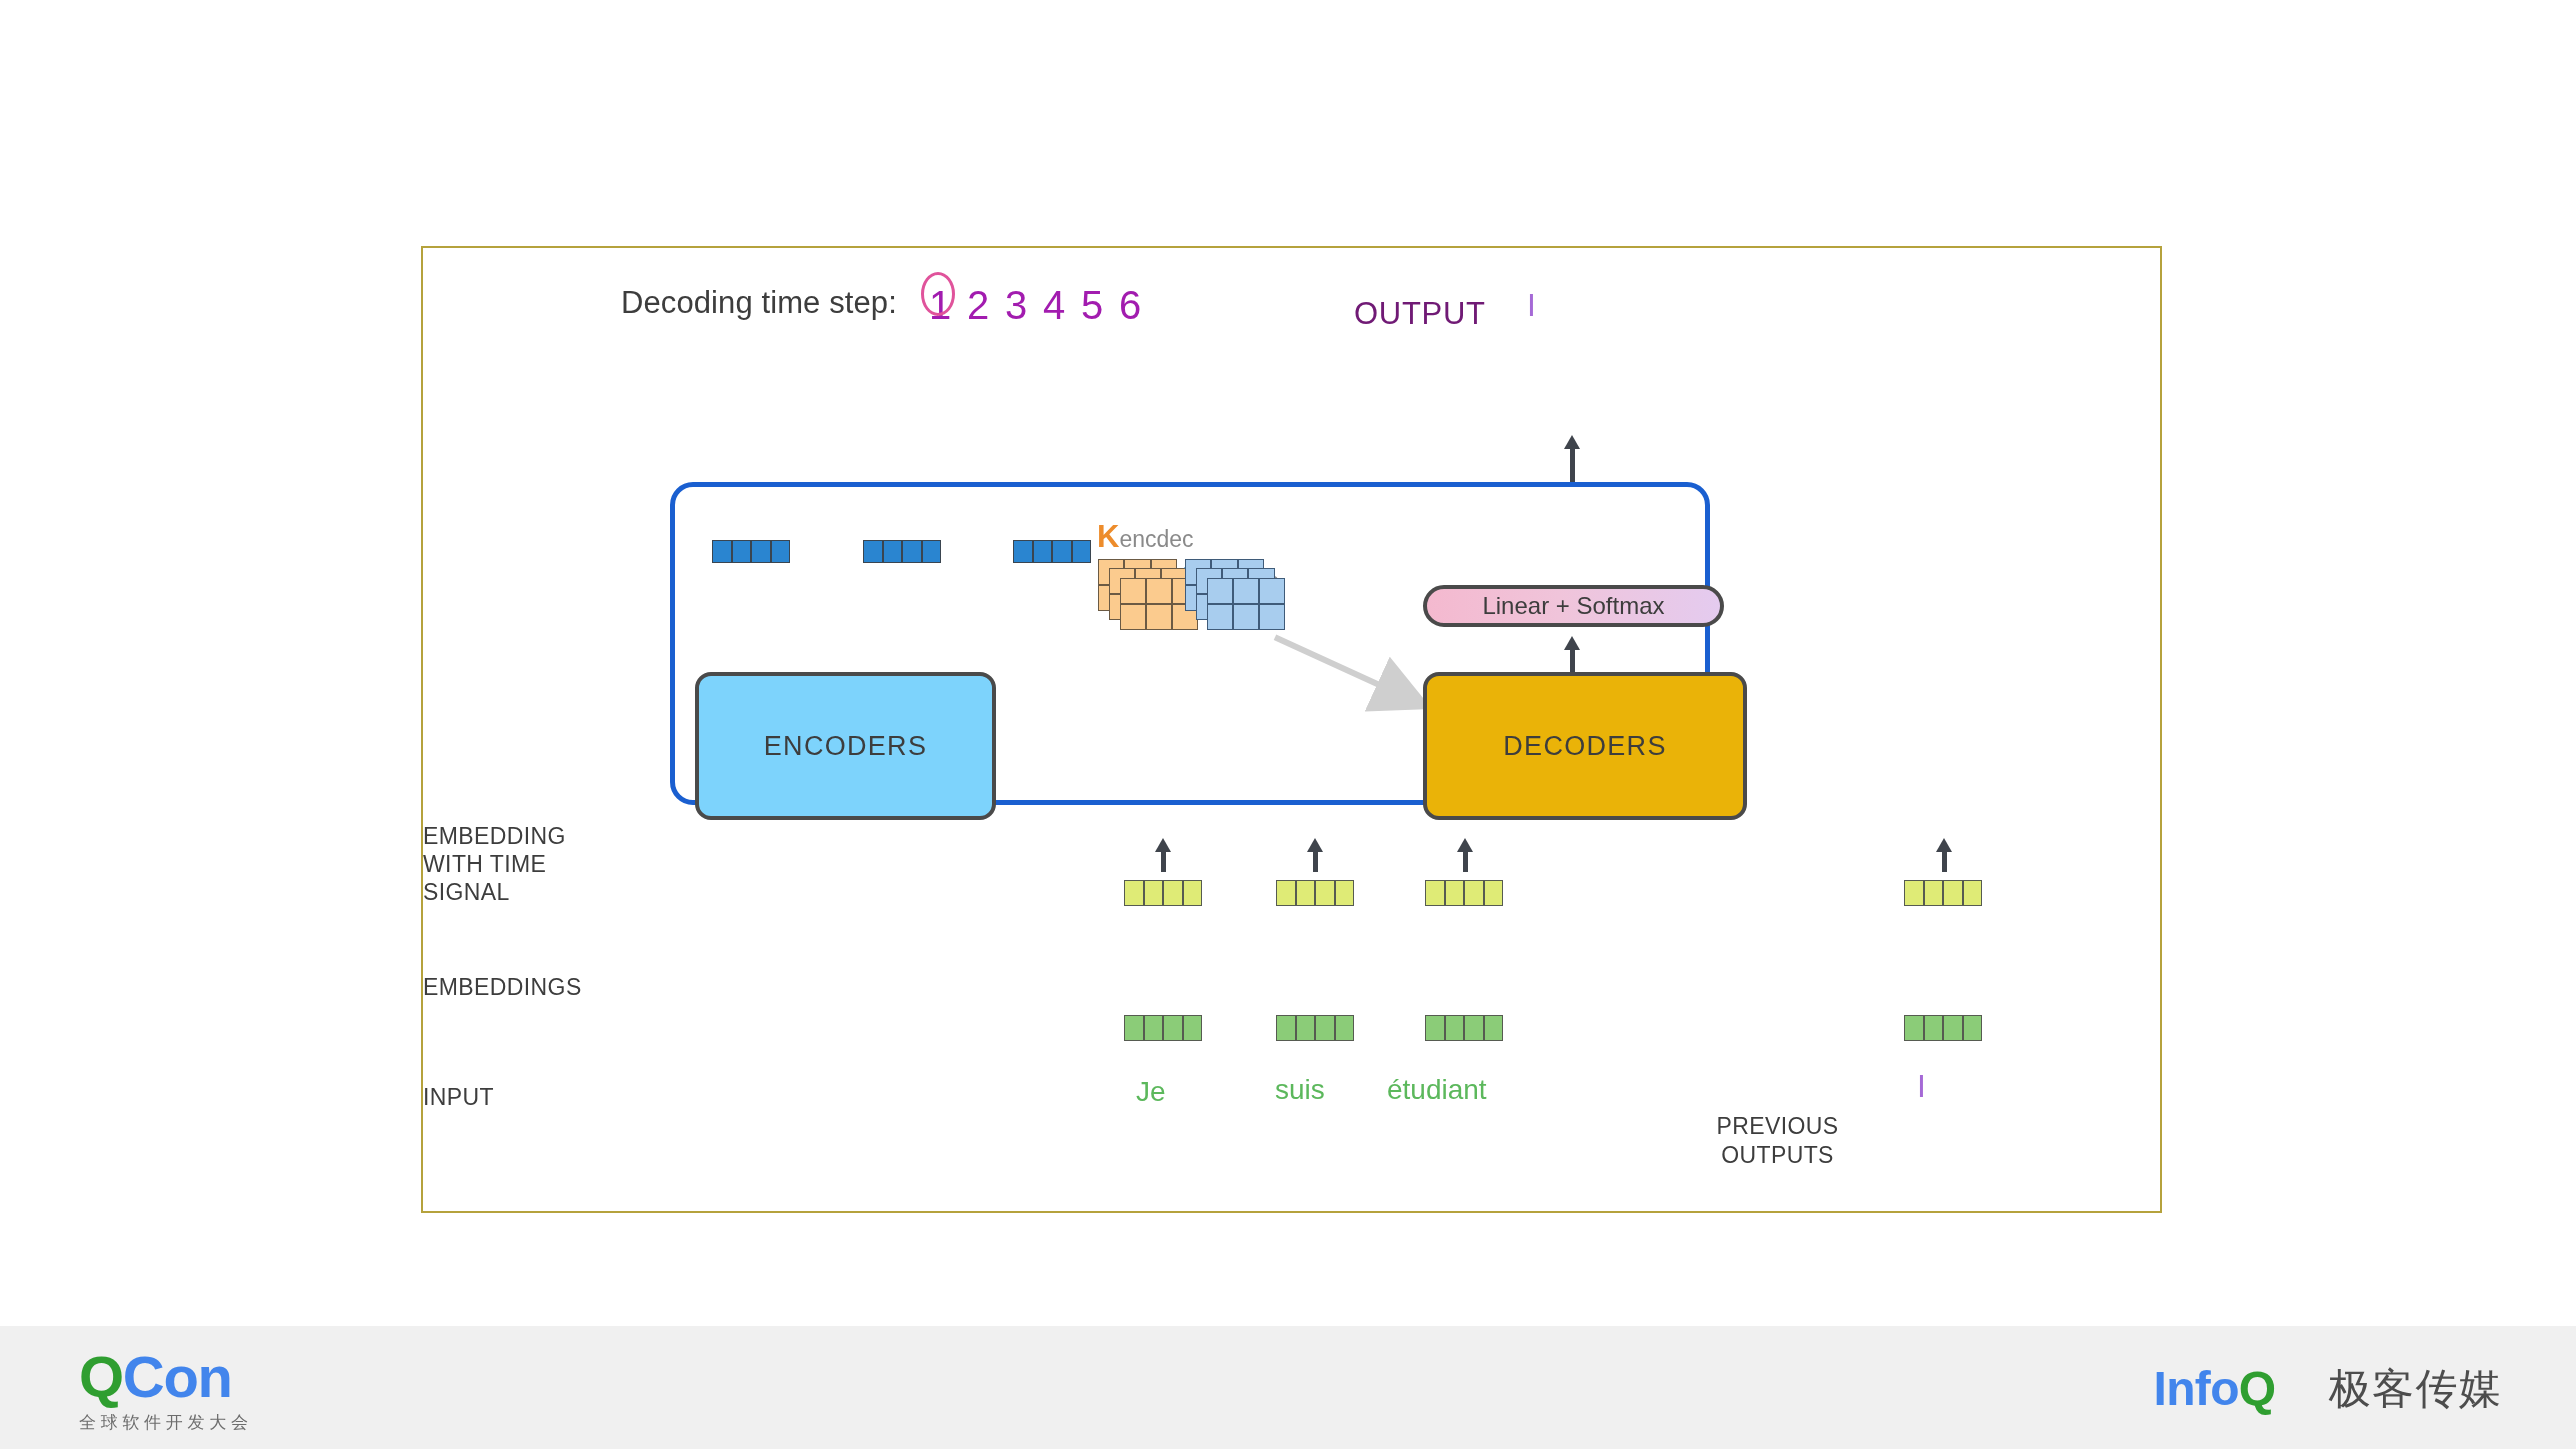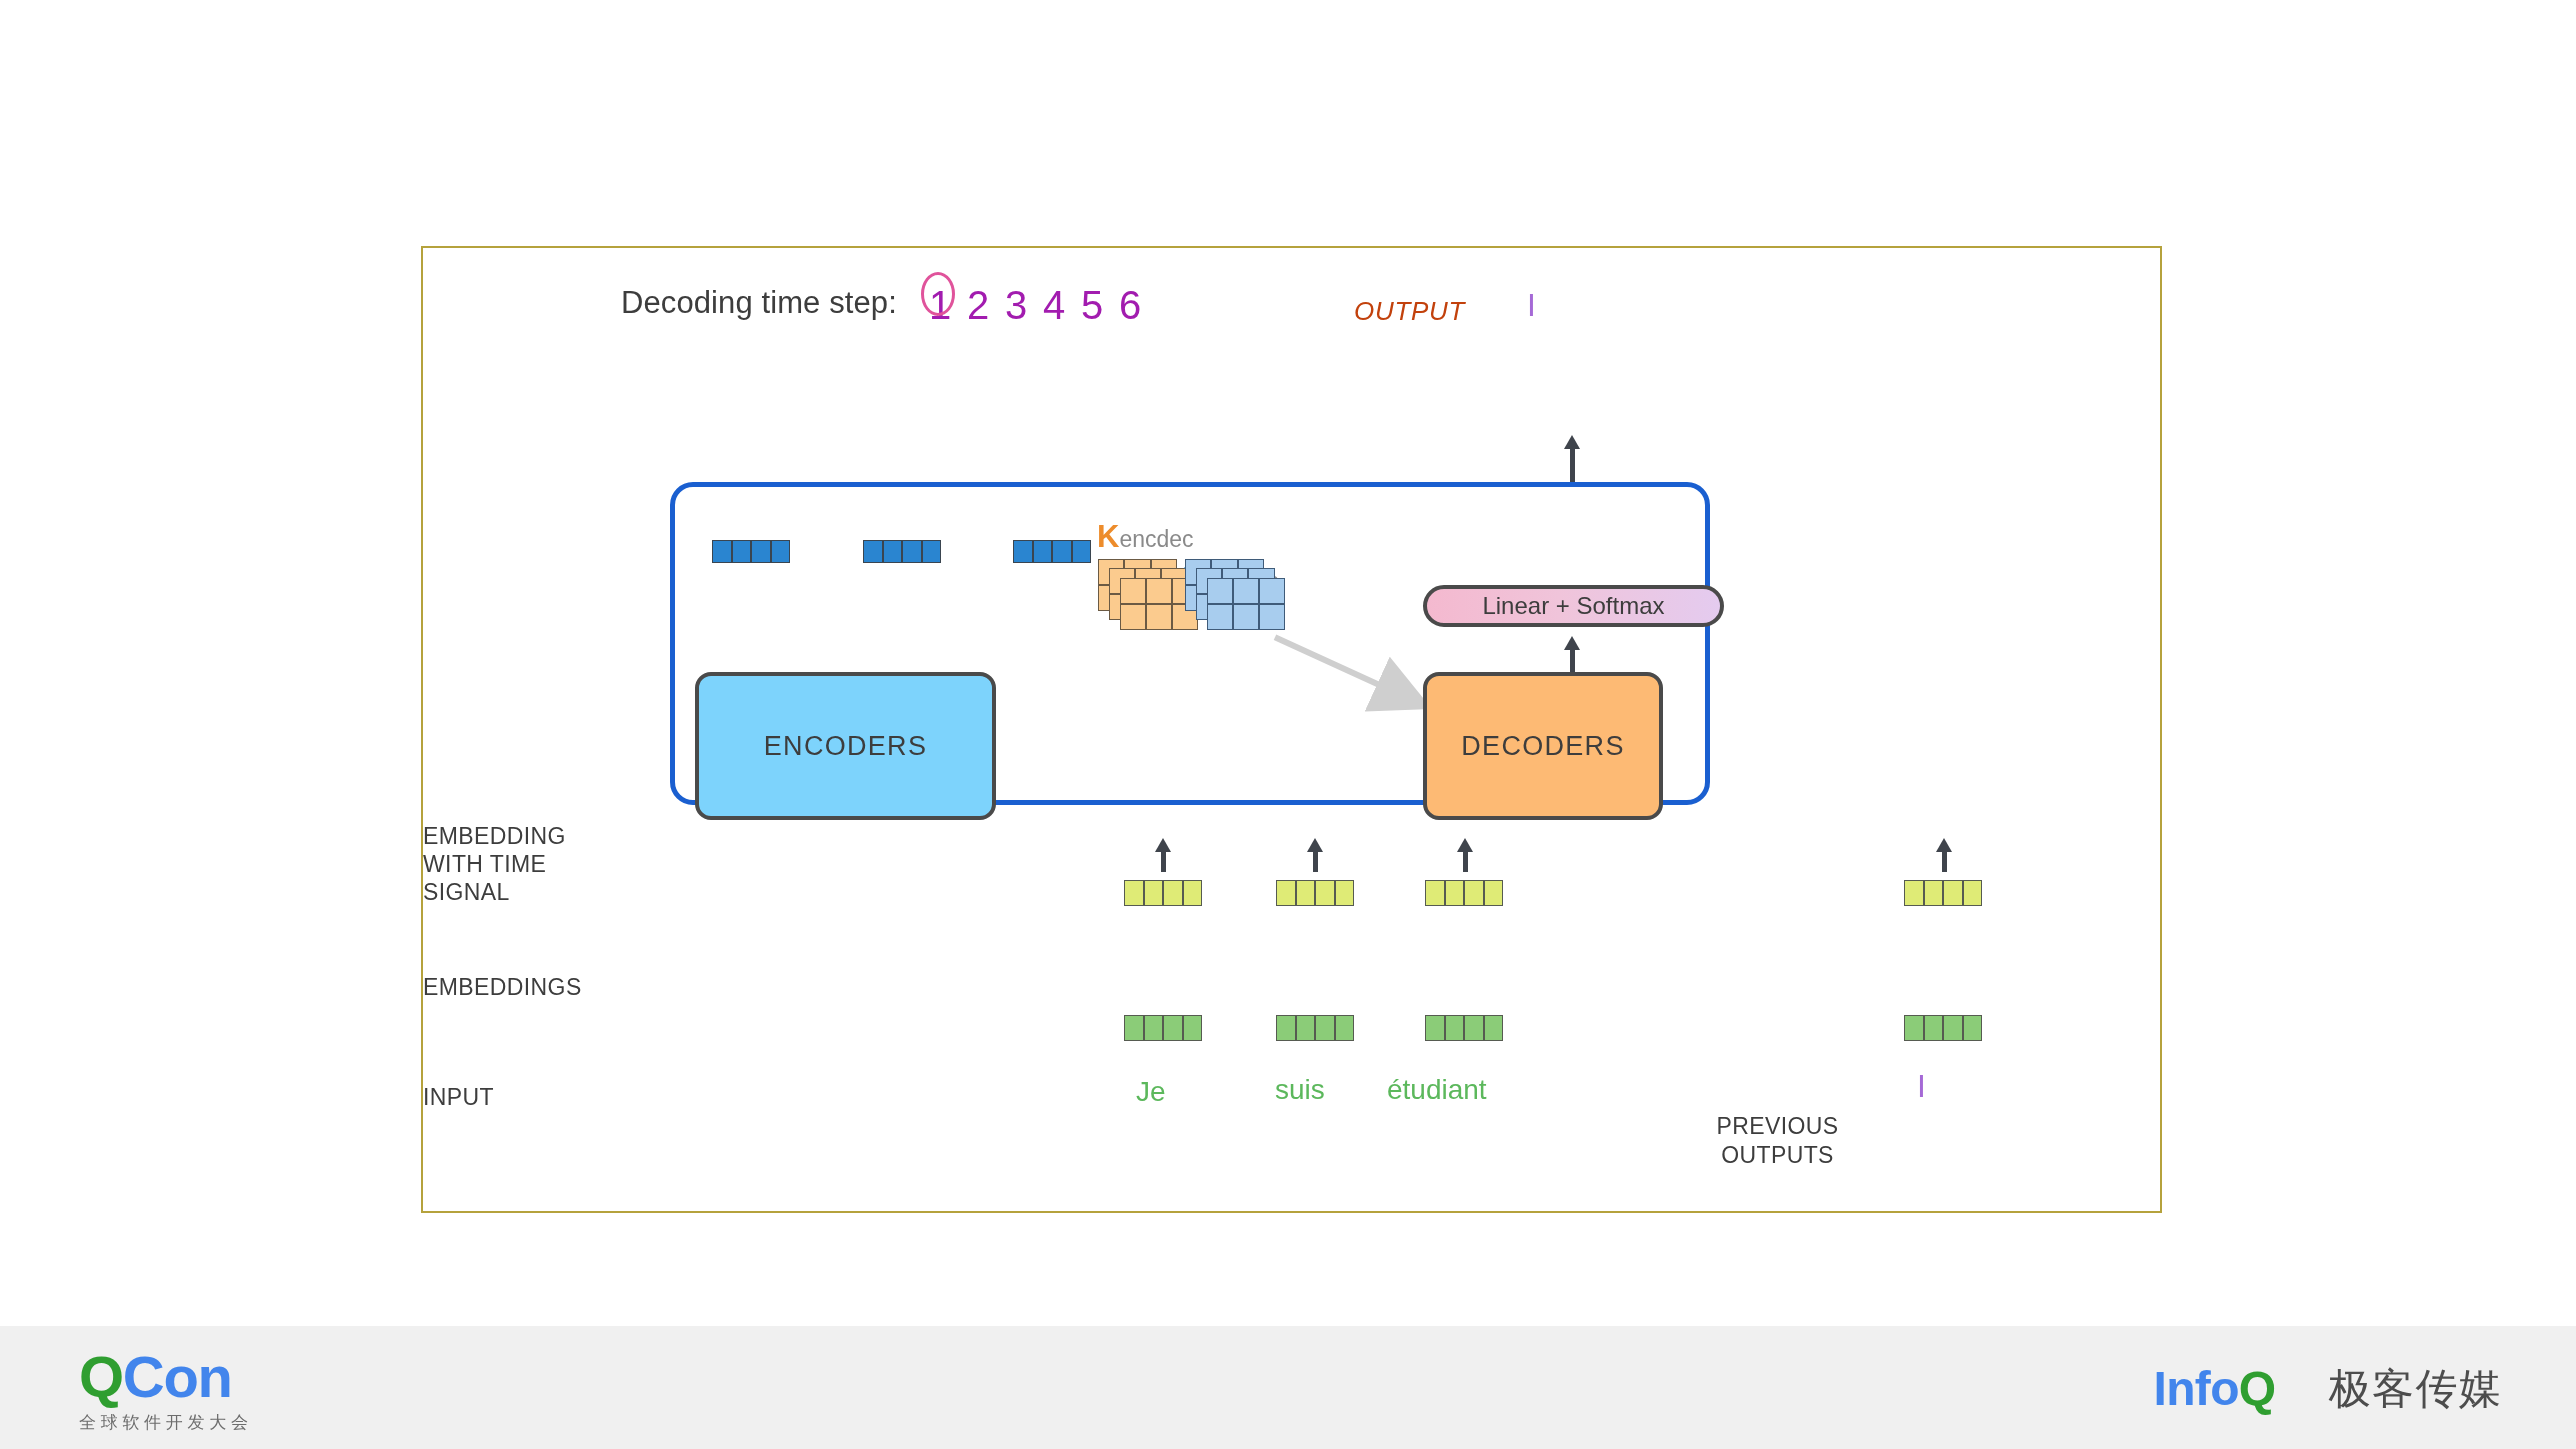--- a/index.html
+++ b/index.html
@@ -31,21 +31,21 @@
   .steps span.step{ display:inline-block; width:38px; text-align:center; }
   .step-ring{
     position:absolute; left:498px; top:24px;
     width:34px;height:44px;
     border:3.4px solid #e0539b;
     border-radius:50%;
     box-sizing:border-box;
   }
   .output-label{
     position:absolute; left:931px; top:48px;
-    font-size:26px; color:#c2410c; letter-spacing:0.7px;font-style:italic;
+    font-size:31px; color:#701a75; letter-spacing:0.7px;
   }
   .output-token{
     position:absolute; left:1104px; top:39px;
     font-size:32px; color:#a569d6;
   }
   
   .blue-box{
     position:absolute;
     left:247px; top:234px;
     width:1040px; height:323px;
@@ -60,22 +60,22 @@
     border-radius:16px;
     box-sizing:border-box;
     display:flex;align-items:center;justify-content:center;
     font-size:27px;color:#3d3d3d;letter-spacing:1.3px;
   }
   .enc-box{
     left:272px; top:424px; width:301px; height:148px;
     background:#7dd3fc;
   }
   .dec-box{
-    left:1000px; top:424px; width:240px; height:148px;
-    background:#fdba74;
+    left:1000px; top:424px; width:324px; height:148px;
+    background:#eab308;
   }
   .linear-softmax{
     position:absolute;
     left:1000px; top:337px; width:301px; height:42px;
     border:4.7px solid #4a4a4a;
     border-radius:23px;
     box-sizing:border-box;
     background:linear-gradient(to right,#f4b9cf 0%,#f0c4da 45%,#e4cbef 100%);
     display:flex;align-items:center;justify-content:center;
     font-size:24px;color:#3d3d3d;

